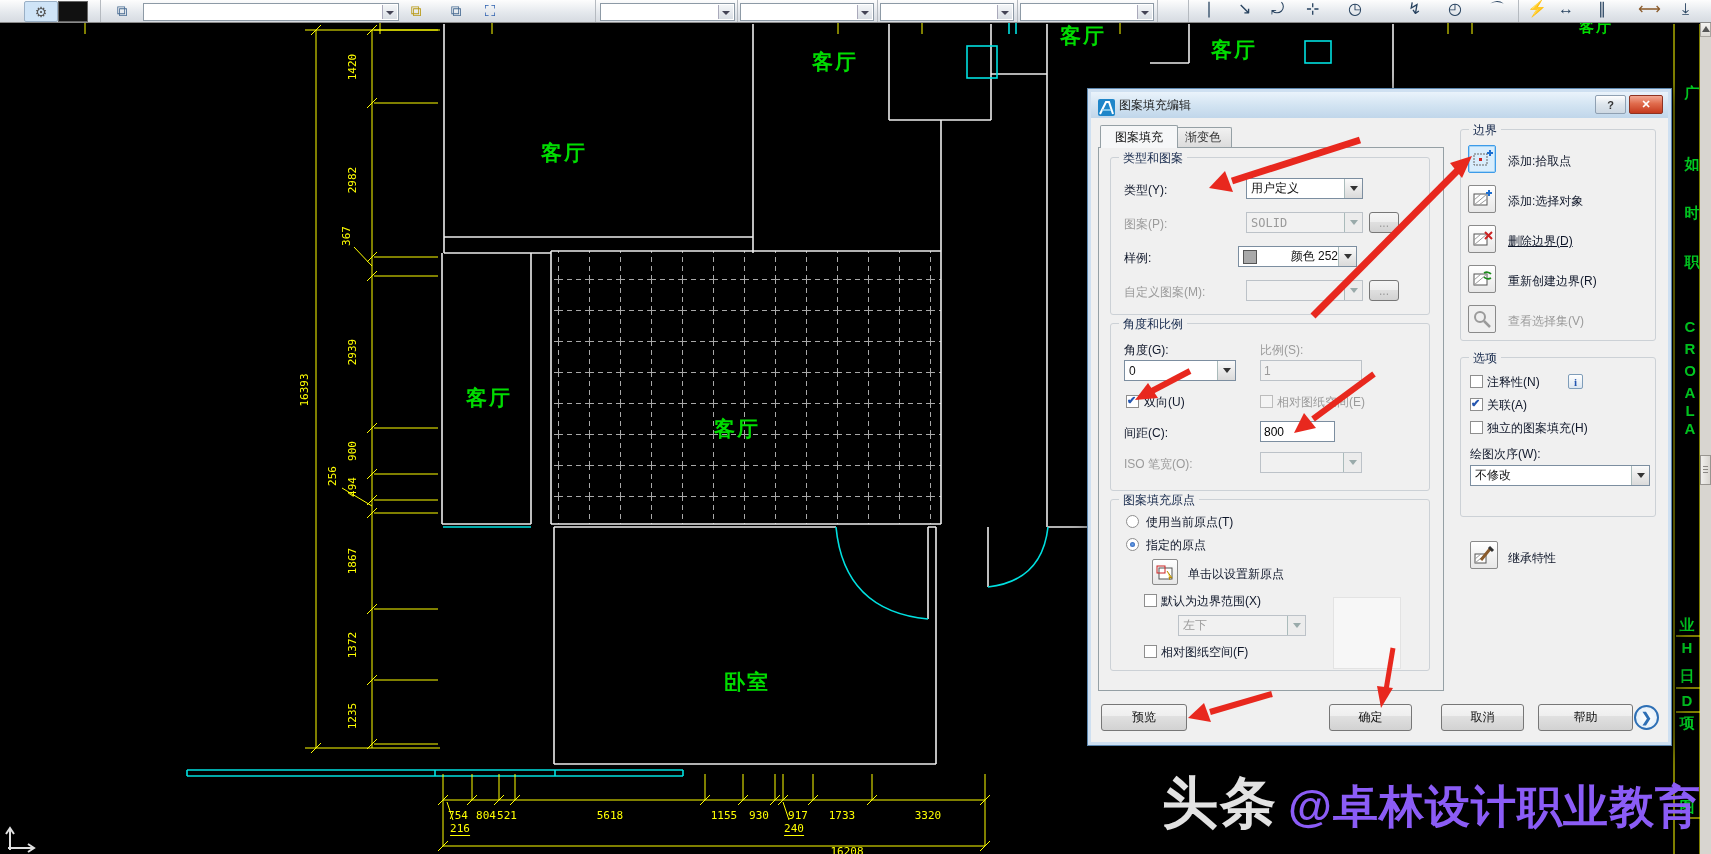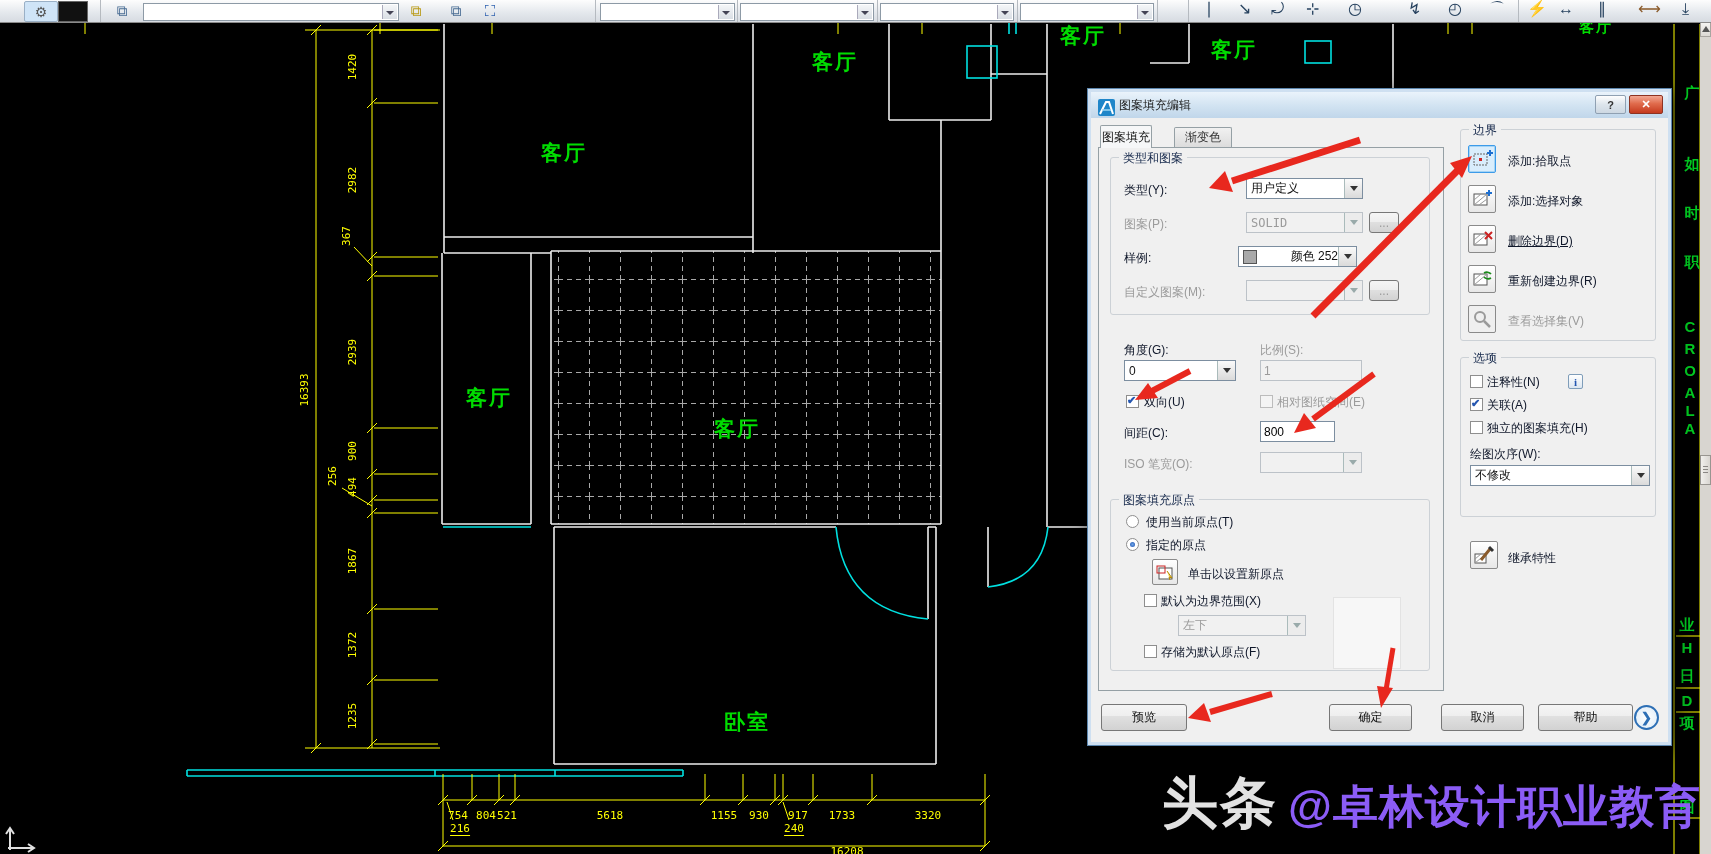--- a/index.html
+++ b/index.html
@@ -238,21 +238,21 @@
     <span class="tb-glyph" style="left:1682px;">⤓</span>
   </div>
 
   <div id="overlay">
       <div class="room-label" style="left: 564px; top: 153px;">客厅</div>
       <div class="room-label" style="left: 835px; top: 62px;">客厅</div>
       <div class="room-label" style="left: 1083px; top: 36px;">客厅</div>
       <div class="room-label" style="left: 1234px; top: 50px;">客厅</div>
       <div class="room-label" style="left: 489px; top: 398px;">客厅</div>
       <div class="room-label" style="left: 737px; top: 429px;">客厅</div>
-      <div class="room-label" style="left: 747px; top: 722px;">卧室</div>
+      <div class="room-label" style="left: 747px; top: 682px;">卧室</div>
       <div class="room-label" style="left: 1596px; top: 27px; font-size: 15px;">客厅</div>
       <div class="dim v" style="left: 352px; top: 67px;">1420</div>
       <div class="dim v" style="left: 352px; top: 180px;">2982</div>
       <div class="dim v" style="left: 346px; top: 236px;">367</div>
       <div class="dim v" style="left: 352px; top: 352px;">2939</div>
       <div class="dim v" style="left: 352px; top: 451px;">900</div>
       <div class="dim v" style="left: 352px; top: 487px;">494</div>
       <div class="dim v" style="left: 332px; top: 476px;">256</div>
       <div class="dim v" style="left: 352px; top: 561px;">1867</div>
       <div class="dim v" style="left: 352px; top: 645px;">1372</div>
@@ -305,21 +305,21 @@
       <svg class="dlg-ico" viewBox="0 0 17 17">
         <rect x="0" y="0" width="17" height="17" rx="2" fill="#1f86c9"></rect>
         <path d="M2 15 L8 3 L11 3 L15 15" stroke="#fff" stroke-width="2" fill="none"></path>
         <path d="M4 11 H13" stroke="#9fd8f5" stroke-width="1.5"></path>
       </svg>
       <span class="ttl">图案填充编辑</span>
     </div>
     <div class="cap-btn cap-help">?</div>
     <div class="cap-btn cap-close">✕</div>
 
-    <div class="tab on" style="left:12px;width:52px;">图案填充</div>
+    <div class="tab on" style="left:12px;width:78px;">图案填充</div>
     <div class="tab off" style="left:86px;width:58px;">渐变色</div>
     <div class="tabpage"></div>
 
     <div class="grp" style="left:22px;top:68px;width:320px;height:158px;">
       <span class="grp-l">类型和图案</span>
     </div>
     <span class="lbl" style="left:36px;top:93px;">类型(Y):</span>
     <div class="cbo" style="left:158px;top:89px;width:117px;height:21px;">
       <span class="cval">用户定义</span>
       <span class="cbtn"></span>
@@ -336,20 +336,23 @@
       <span class="cval">颜色  252</span>
       <span class="cbtn"></span>
     </div>
     <span class="lbl dis" style="left:36px;top:195px;">自定义图案(M):</span>
     <div class="cbo dis" style="left:158px;top:191px;width:117px;height:21px;">
       <span class="cval"></span>
       <span class="cbtn"></span>
     </div>
     <div class="btn dis" style="left:281px;top:191px;width:30px;height:21px;">...</div>
 
+    <div class="grp" style="left:22px;top:234px;width:320px;height:168px;">
+      <span class="grp-l">角度和比例</span>
+    </div>
     <span class="lbl" style="left:36px;top:253px;">角度(G):</span>
     <span class="lbl dis" style="left:172px;top:253px;">比例(S):</span>
     <div class="cbo" style="left:36px;top:271px;width:112px;height:21px;">
       <span class="cval">0</span>
       <span class="cbtn"></span>
     </div>
     <input class="tin dis" style="left: 172px; top: 271px; width: 102px; height: 21px;" readonly="" value="1">
     <span class="chk on" style="left:38px;top:306px;"></span>
     <span class="lbl" style="left:56px;top:305px;">双向(U)</span>
     <span class="chk dis" style="left:172px;top:306px;"></span>
@@ -377,21 +380,21 @@
       </svg>
     </div>
     <span class="lbl" style="left:100px;top:477px;">单击以设置新原点</span>
     <span class="chk" style="left:56px;top:505px;"></span>
     <span class="lbl" style="left:73px;top:504px;">默认为边界范围(X)</span>
     <div class="cbo dis" style="left:90px;top:526px;width:128px;height:21px;">
       <span class="cval">左下</span>
       <span class="cbtn"></span>
     </div>
     <span class="chk" style="left:56px;top:556px;"></span>
-    <span class="lbl" style="left:73px;top:555px;">存储为默认原点(F)</span>
+    <span class="lbl" style="left:73px;top:555px;">相对图纸空间(F)</span>
     <div class="prevbox" style="left:245px;top:508px;width:66px;height:70px;"></div>
 
     <div class="grp" style="left:372px;top:40px;width:196px;height:212px;">
       <span class="grp-l">边界</span>
     </div>
     <div class="ibtn sel" style="left:380px;top:56px;">
       <svg width="22" height="22" viewBox="0 0 22 22">
         <rect x="3" y="6" width="13" height="11" fill="none" stroke="#666" stroke-dasharray="2 1"></rect>
         <path d="M16 5 H22 M19 2 V8" stroke="#1d6fd0" stroke-width="2"></path>
         <rect x="8" y="10" width="3" height="3" fill="#cc2222"></rect>

